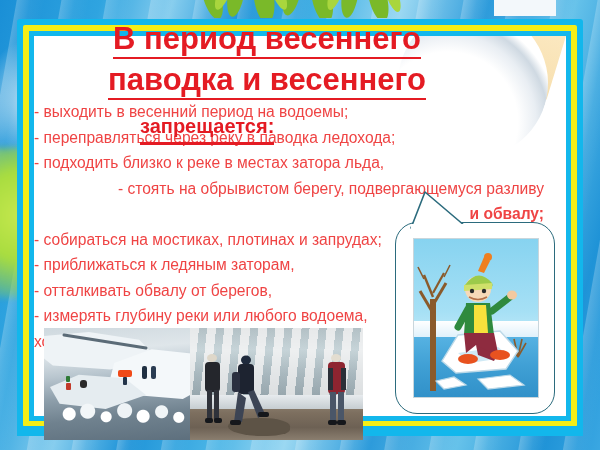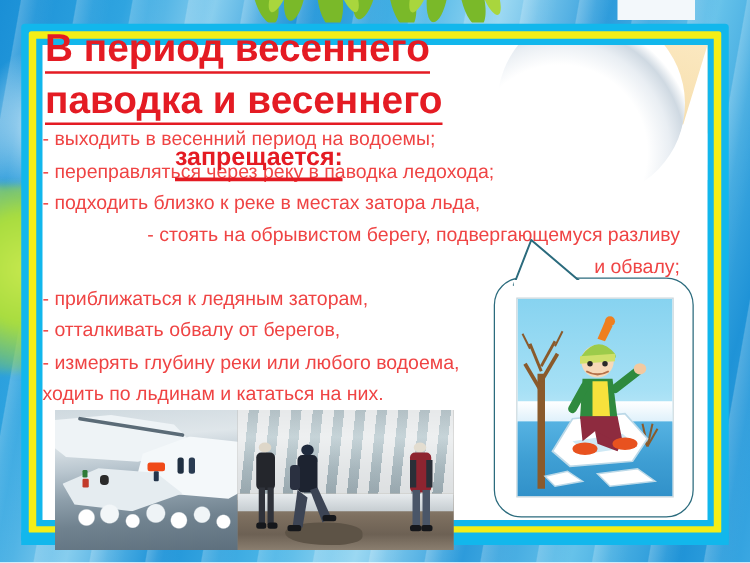--- a/index.html
+++ b/index.html
@@ -119,21 +119,21 @@
     width: 70px; height: 96px;
     background: #ffffff;
     clip-path: polygon(100% 0, 100% 100%, 58% 100%, 100% 0);
   }
 
   
   .title-block {
     position: absolute;
     left: 36px; top: 20px;
     width: 462px;
-    text-align: left;
+    text-align: center;
     z-index: 6;
     pointer-events: none;
   }
   .title-line {
     display: inline-block;
     color: #e41b23;
     font-weight: bold;
     font-size: 31px;
     line-height: 37px;
     letter-spacing: 0px;
@@ -165,20 +165,21 @@
   .b-item {
     color: #ef4444;
     font-size: 15.6px;
     line-height: 25.5px;
     white-space: nowrap;
   }
   .b-item.wrap { white-space: normal; text-align: right; }
   .b-sub {
     display: block;
     padding-left: 22px;
+    font-weight: bold;
   }
 
   
   .photo {
     position: absolute;
     overflow: hidden;
     z-index: 7;
   }
   .photo-left  { left: 44px;  top: 328px; width: 152px; height: 112px; }
   .photo-mid   { left: 190px; top: 328px; width: 173px; height: 112px; }
@@ -334,20 +335,21 @@
   <div class="title-stamp">запрещается:</div>
 
   <div class="body-list">
     <div class="b-item">- выходить в весенний период на водоемы;</div>
     <div class="b-item">- переправляться через реку в паводка ледохода;</div>
     <div class="b-item">- подходить близко к реке в местах затора льда,</div>
     <div class="b-item wrap">
       <span>- стоять на обрывистом берегу, подвергающемуся разливу</span>
       <span class="b-sub">и обвалу;</span>
     </div>
+    <div class="b-item">- собираться на мостиках, плотинах и запрудах;</div>
     <div class="b-item">- приближаться к ледяным заторам,</div>
     <div class="b-item">- отталкивать обвалу от берегов,</div>
     <div class="b-item">- измерять глубину реки или любого водоема,</div>
     <div class="b-item">ходить по льдинам и кататься на них.</div>
   </div>
 
   <div class="photo photo-left">
     <div class="pl-water"></div>
     <div class="pl-ice-a"></div>
     <div class="pl-ice-b"></div>

